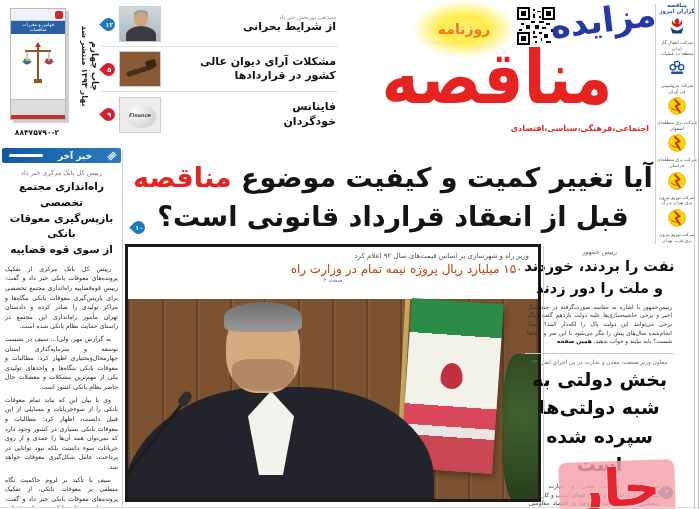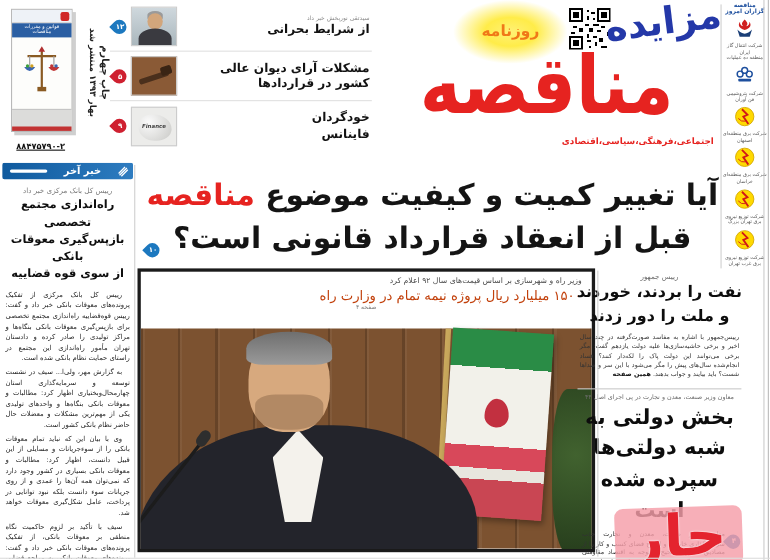--- a/index.html
+++ b/index.html
@@ -13,21 +13,21 @@
   .bc-top { height:12px; background:#eef2f7; border-bottom:1px solid #d5d5d5; position:relative; }
   .bc-top::before { content:""; position:absolute; right:2px; top:2px; width:8px; height:8px; background:#d02828; border-radius:2px; }
   .bc-band { background:#2b5fa3; color:#fff; font-size:4.5px; line-height:1.2; text-align:center; padding:1px 0; white-space:pre-line; }
   .bc-art { height:58px; display:flex; align-items:center; justify-content:center; }
   .bc-bottom { position:absolute; bottom:0; left:0; right:0; height:20px; background:#dcdcda; border-top:1px solid #c5c5c5; }
   .bc-bottom::after { content:""; position:absolute; bottom:0; left:0; right:0; height:4px; background:#c23333; }
   .book-note { position:absolute; left:66px; top:2px; width:32px; height:122px; overflow:visible; }
   .book-note-inner { position:absolute; left:32px; top:0; width:120px; height:32px; transform:rotate(90deg); transform-origin:0 0; text-align:center; }
   .bn-l1 { font-size:9px; font-weight:bold; color:#222; line-height:1.2; }
   .bn-l2 { font-size:8px; font-weight:bold; color:#222; line-height:1.2; }
-  .book-phone { position:absolute; left:4px; top:124px; width:62px; text-align:center; font-size:7.5px; font-weight:bold; color:#111; direction:ltr;text-decoration:underline; }
+  .book-phone { position:absolute; left:4px; top:124px; width:62px; text-align:center; font-size:7.5px; font-weight:bold; color:#111; direction:ltr; }
 
   
   .briefs { position:absolute; left:100px; top:2px; width:238px; height:140px; }
   .brief { position:relative; display:flex; flex-direction:row; align-items:center; direction:rtl; padding:2px 0; border-bottom:1px solid #e0e0e0; min-height:45px; }
   .brief:last-child { border-bottom:none; }
   .btext { flex:1; text-align:right; padding-right:2px; }
   .b-kicker { font-size:5.5px; color:#8a8a8a; }
   .b-h { font-size:11px; font-weight:bold; color:#121212; line-height:1.3; }
   .thumb { width:42px; height:36px; margin:0 4px; position:relative; overflow:hidden; border:1px solid #ccc; flex:none; }
   .thumb-portrait { background:linear-gradient(#cfd8dd,#aab7bd); }
@@ -186,22 +186,22 @@
       <div class="thumb thumb-gavel">
         <div class="th-bar"></div>
           <div class="th-headg"></div>
       </div>
       <div class="drop drop-red">
           <span>۵</span>
         </div>
     </div>
     <div class="brief">
       <div class="btext">
+        <div class="b-h">فاینانس</div>
         <div class="b-h">خودگردان</div>
-        <div class="b-h">فاینانس</div>
       </div>
       <div class="thumb thumb-finance">
         <div class="th-paper"></div>
         <div class="th-fin">Finance</div>
       </div>
       <div class="drop drop-red">
           <span>۹</span>
         </div>
     </div>
   </div>

